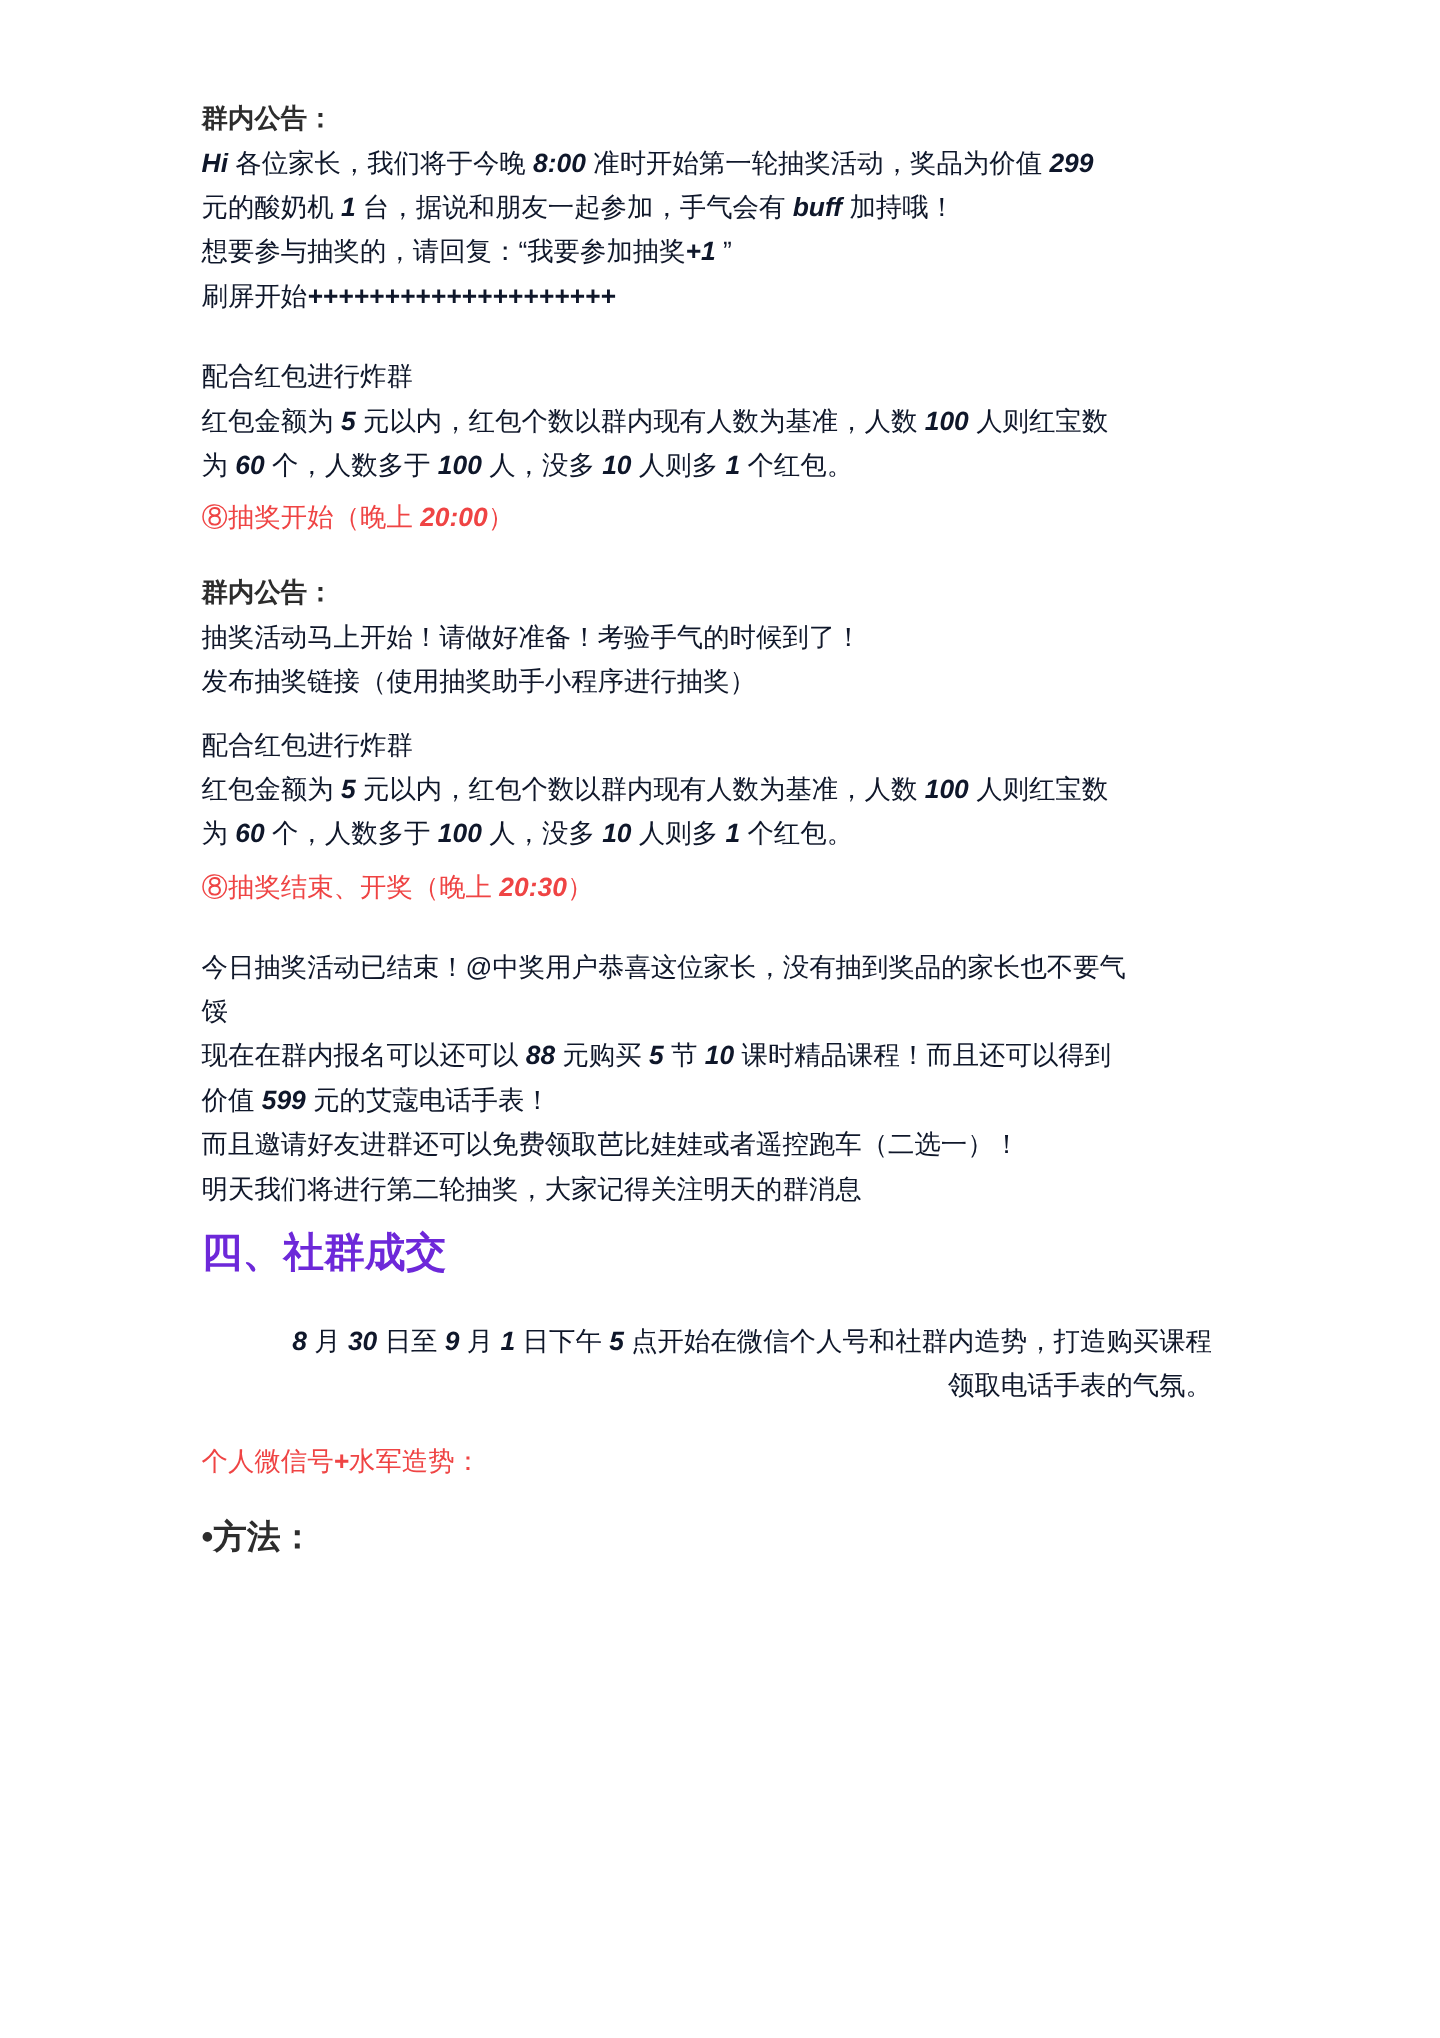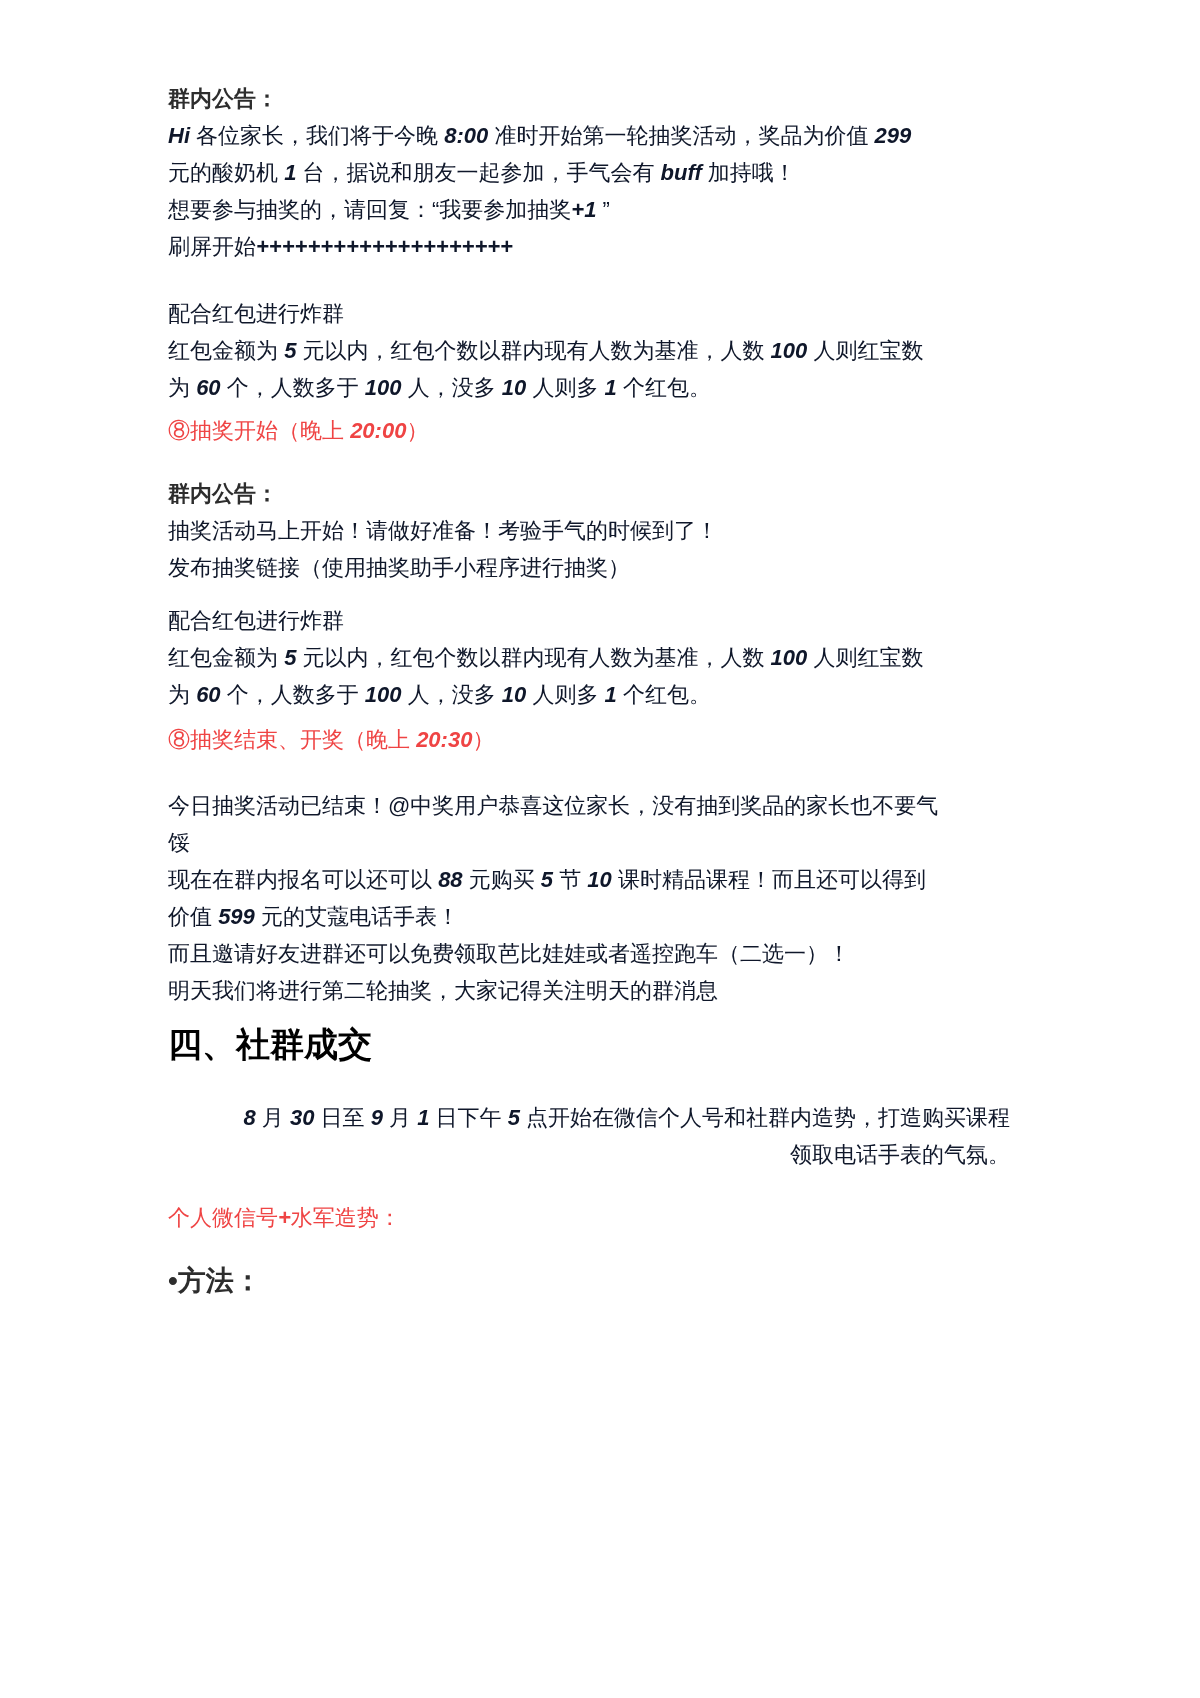--- a/index.html
+++ b/index.html
@@ -35,21 +35,21 @@
   }
   .red-heading {
     font-size: 22px;
     line-height: 30px;
     color: #ef4444;
   }
   .section-title {
     font-size: 34px;
     line-height: 48px;
     font-weight: bold;
-    color: #000000;
+    color: #6d28d9;
   }
   .method-label {
     font-size: 28px;
     line-height: 37px;
     font-weight: bold;
     color: #2d2d2d;
   }
   em {
     font-style: italic;
     font-weight: 600;

